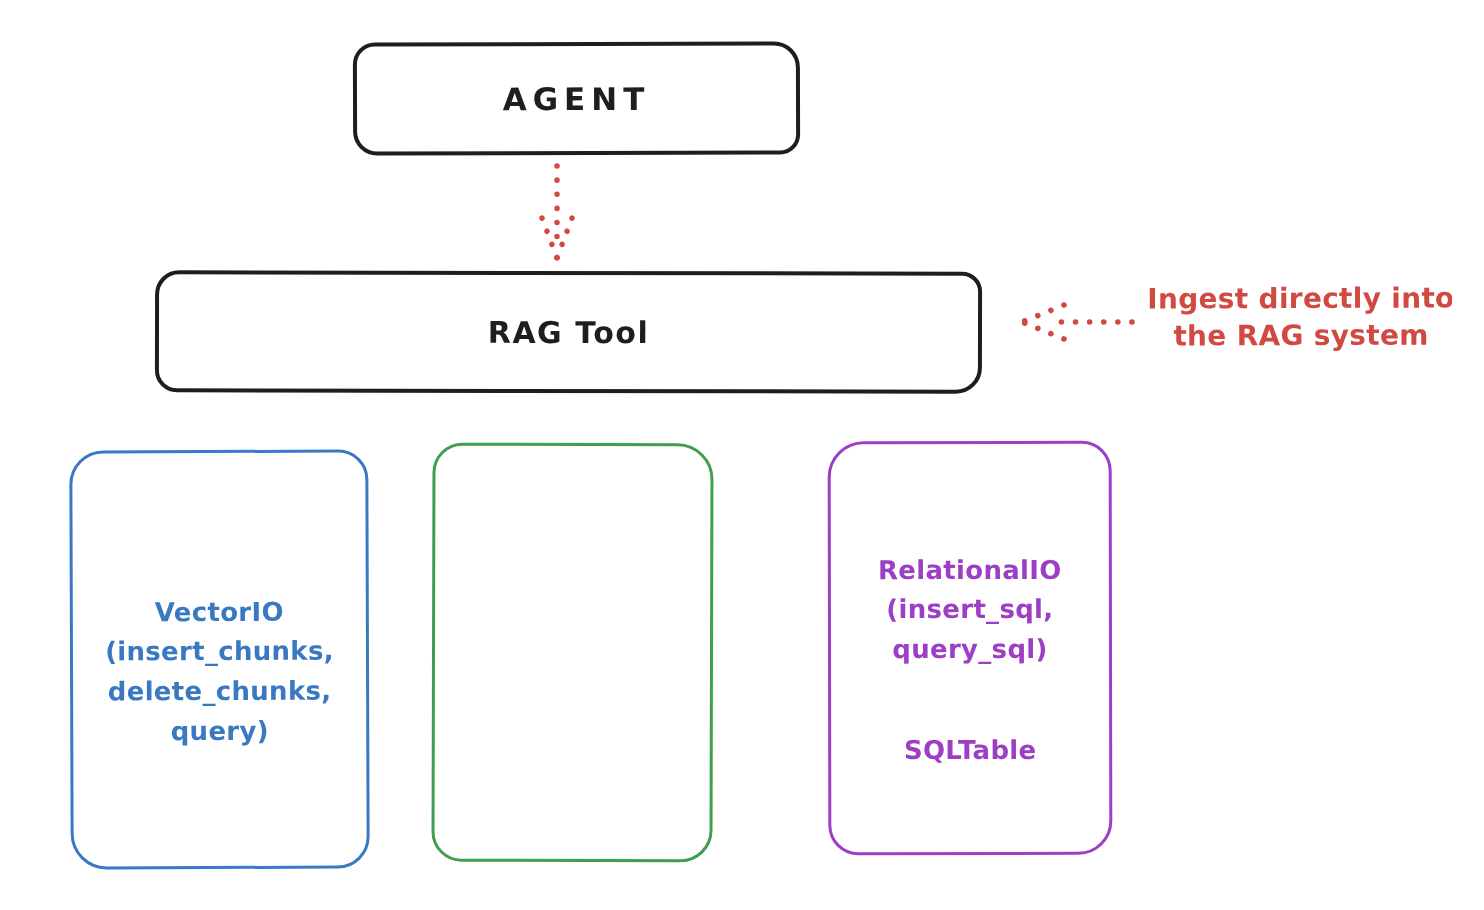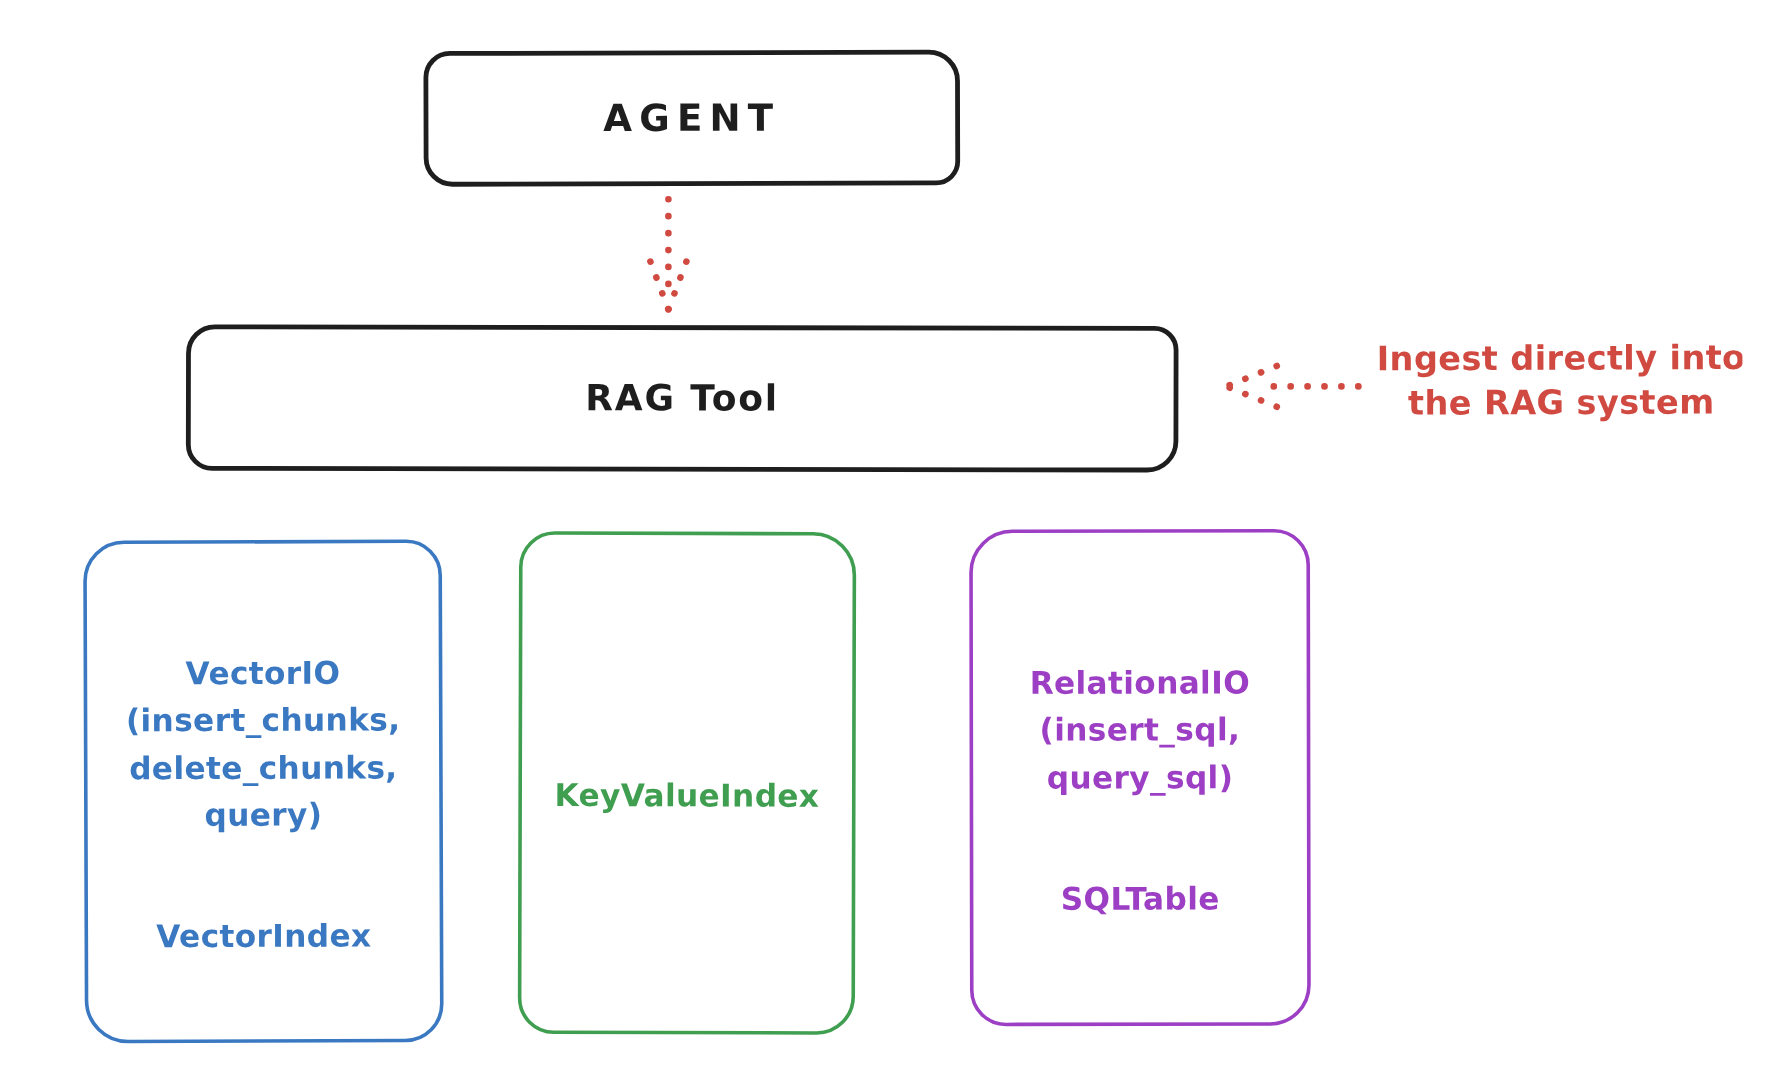--- a/index.html
+++ b/index.html
@@ -53,21 +53,21 @@
     border-radius: 34px 30px 32px 36px;
     transform: rotate(-0.2deg);
   }
   .box-green {
     left: 432px; top: 443px; width: 281px; height: 419px;
     border-color: #3f9e4f; color: #3f9e4f;
     border-radius: 30px 36px 32px 30px;
     transform: rotate(0.15deg);
   }
   .box-purple {
-    left: 808px; top: 441px; width: 284px; height: 414px;
+    left: 828px; top: 441px; width: 284px; height: 414px;
     border-color: #9c3fc4; color: #9c3fc4;
     border-radius: 36px 30px 34px 30px;
     transform: rotate(-0.1deg);
   }
   
   .annotation {
     position: absolute;
     left: 1126px; top: 280px; width: 350px;
     color: #d14a42;
     font-size: 28px; font-weight: bold;
@@ -109,25 +109,23 @@
   </svg>
 
   <div class="annotation">Ingest directly into
 the RAG system</div>
 
   <div class="node io-box box-blue">
     <div class="io-title">VectorIO
 (insert_chunks,
 delete_chunks,
 query)</div>
-    <div class="io-index">VectorIndex</div>
   </div>
 
   <div class="node io-box box-green">
-    <div class="io-index">KeyValueIndex</div>
   </div>
 
   <div class="node io-box box-purple">
     <div class="io-title">RelationalIO
 (insert_sql,
 query_sql)</div>
     <div class="io-index">SQLTable</div>
   </div>
 
 </div>

